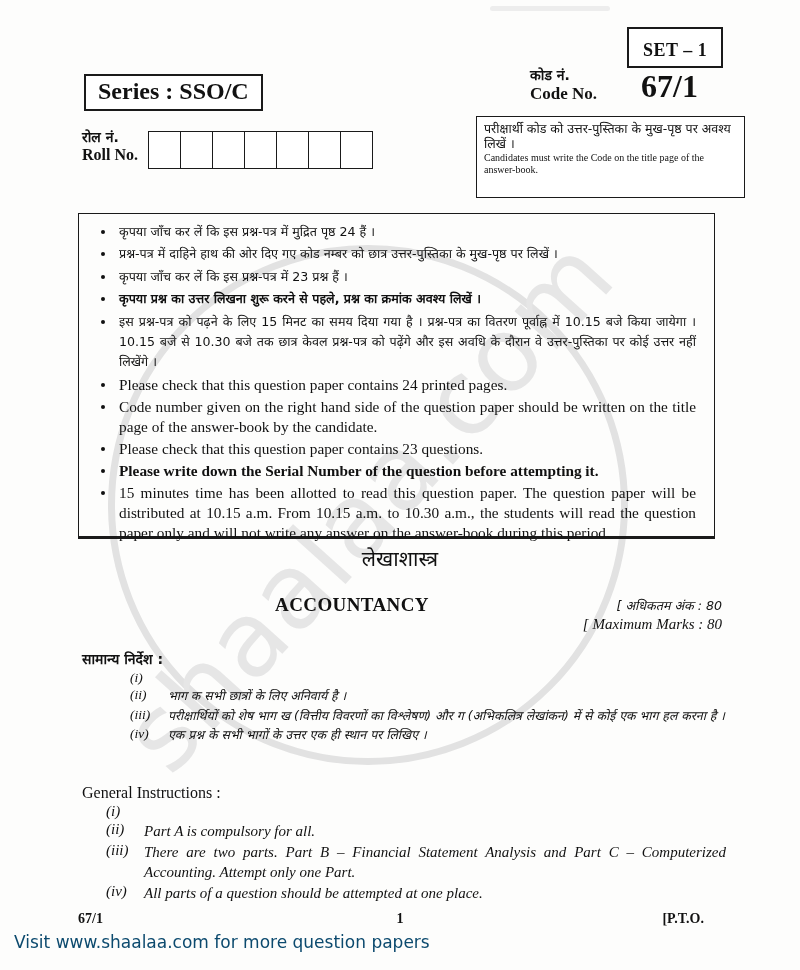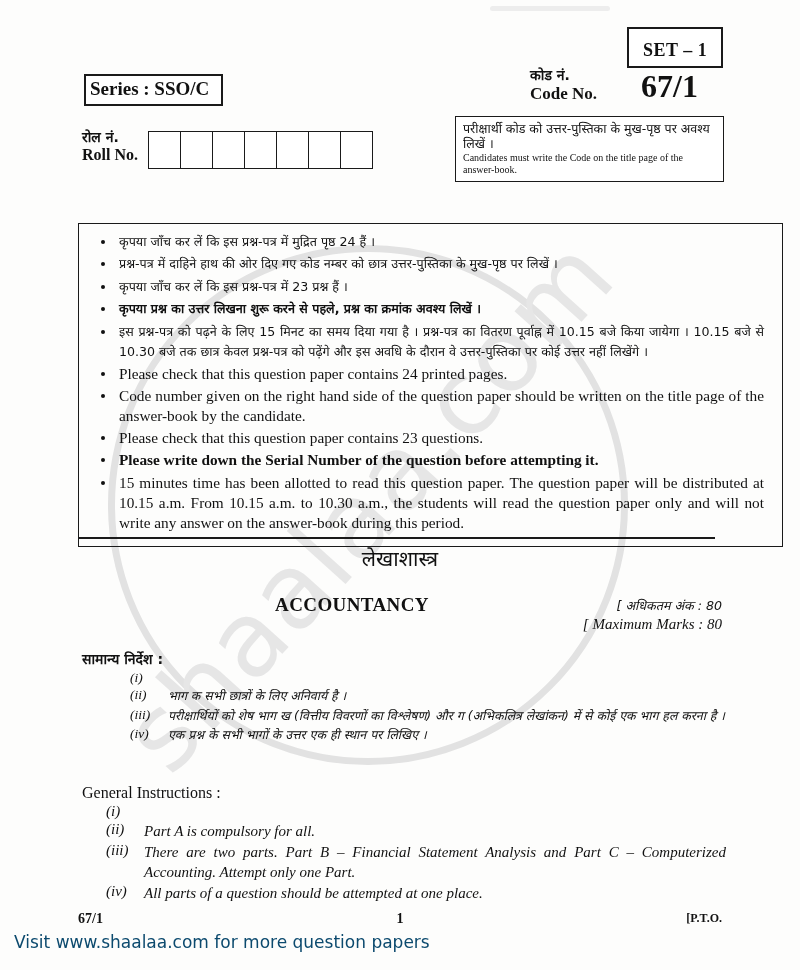--- a/index.html
+++ b/index.html
@@ -67,24 +67,24 @@
     border: 2px solid #1a1a1a;
     font-weight: bold;
     font-size: 18px;
     letter-spacing: .5px;
     background: #fff;
   }
   .series-box {
     position: absolute;
     left: 84px;
     top: 74px;
-    padding: 2px 12px 4px 4px;
+    padding: 2px 12px 4px 12px;
     border: 2px solid #1a1a1a;
     font-weight: bold;
-    font-size: 19px;
+    font-size: 24px;
     background: #fff;
   }
 
   .codeno {
     position: absolute;
     left: 530px;
     top: 66px;
     text-align: left;
     line-height: 1.12;
   }
@@ -131,44 +131,44 @@
   }
   .roll-cell {
     width: 31px;
     height: 36px;
     border-right: 1.5px solid #1a1a1a;
   }
   .roll-cell:last-child { border-right: none; }
 
   .candidate-box {
     position: absolute;
-    left: 455px;
+    left: 476px;
     top: 116px;
     width: 253px;
     border: 1.5px solid #1a1a1a;
-    padding: 4px 7px 5px 7px;
+    padding: 4px 7px 21px 7px;
     background: #fff;
     line-height: 1.22;
   }
   .candidate-box .hi {
     font-family: "DejaVu Sans", sans-serif;
     font-size: 12.5px;
     display: block;
   }
   .candidate-box .en {
     font-size: 10px;
     display: block;
   }
 
   
   .instr-box {
     position: absolute;
     left: 78px;
-    top: 223px;
-    width: 705px;
+    top: 213px;
+    width: 637px;
     height: 324px;
     border: 1.5px solid #1a1a1a;
     background: transparent;
     box-sizing: border-box;
     padding: 8px 18px 6px 10px;
   }
   ul.bullets {
     list-style: none;
     margin: 0;
     padding: 0;
@@ -323,23 +323,23 @@
     position: absolute;
     left: 0;
     top: 911px;
     width: 800px;
     text-align: center;
     font-size: 14px;
     font-weight: bold;
   }
   .footer-pto {
     position: absolute;
-    right: 78px;
+    right: 96px;
     top: 911px;
-    font-size: 12px;
+    font-size: 14px;
     font-weight: bold;
   }
   .promo {
     position: absolute;
     left: 14px;
     top: 932px;
     font-family: "DejaVu Sans", sans-serif;
     font-size: 17px;
     color: #0c4a6e;
   }

